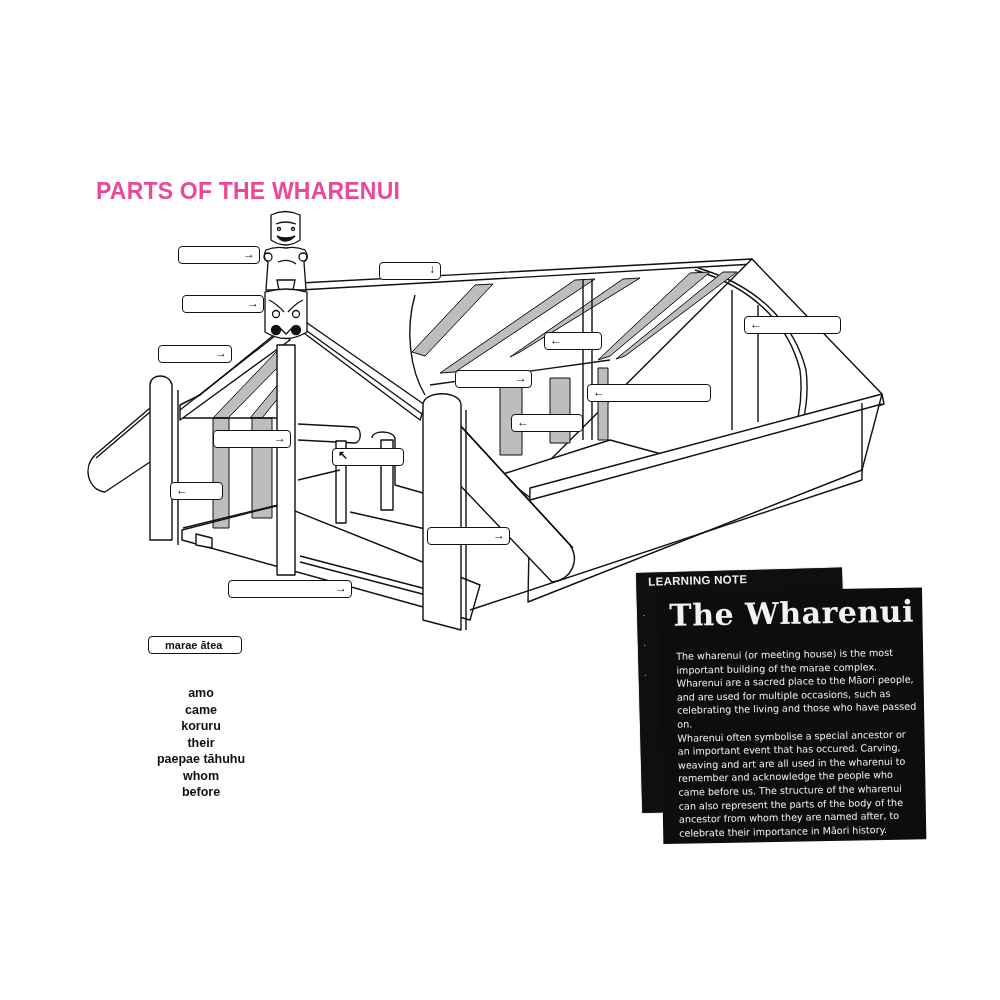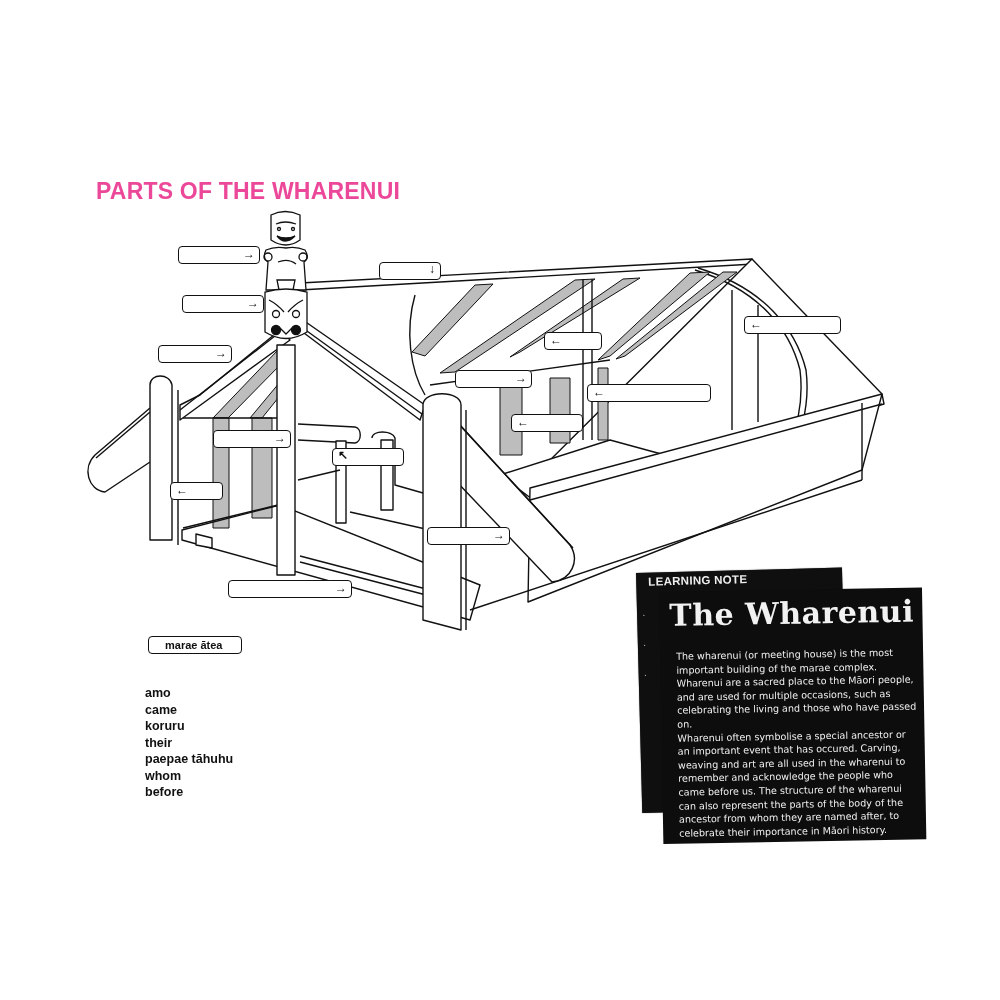--- a/index.html
+++ b/index.html
@@ -13,21 +13,21 @@
     .label-box .arrow { position: absolute; font-size: 12px; font-weight: 700; color: #111; }
     .label-box.arrow-right .arrow { right: 4px; top: 1px; }
     .label-box.arrow-left .arrow { left: 5px; top: 1px; }
     .label-box.arrow-down .arrow { right: 5px; top: 0px; }
     .label-box.arrow-upleft .arrow { left: 5px; top: 0px; }
     .marae-box {
       position: absolute; left: 148px; top: 636px; width: 76px; height: 16px; border: 1.6px solid #111; border-radius: 4px;
       font-size: 11px; font-weight: 700; display: flex; align-items: center; padding-left: 16px; box-sizing: content-box;
     }
     .wordbank { position: absolute; left: 145px; top: 685px; display: flex; gap: 0; font-size: 12.5px; font-weight: 700; line-height: 16.5px; }
-    .wordbank .col { width: 112px; }
+    .wordbank .col { width: 112px; text-align: center; }
     .wordbank .col + .col { width: 140px; }
     .booklet-back {
       position: absolute; left: 636px; top: 573px; width: 206px; height: 240px; background: #0f0f0f;
       transform: rotate(-1.5deg); transform-origin: left top; box-shadow: 0 0 1px #333;
     }
     .booklet-back .bt { color: #eee; font-weight: 700; font-size: 11.5px; position: absolute; left: 12px; top: 3px; letter-spacing: 0.3px; }
     .booklet-back .tiny { color: #ccc; font-size: 4px; position: absolute; }
     .booklet-front {
       position: absolute; left: 659px; top: 592px; width: 263px; height: 252px; background: #0d0d0d;
       transform: rotate(-1deg); transform-origin: left top;

